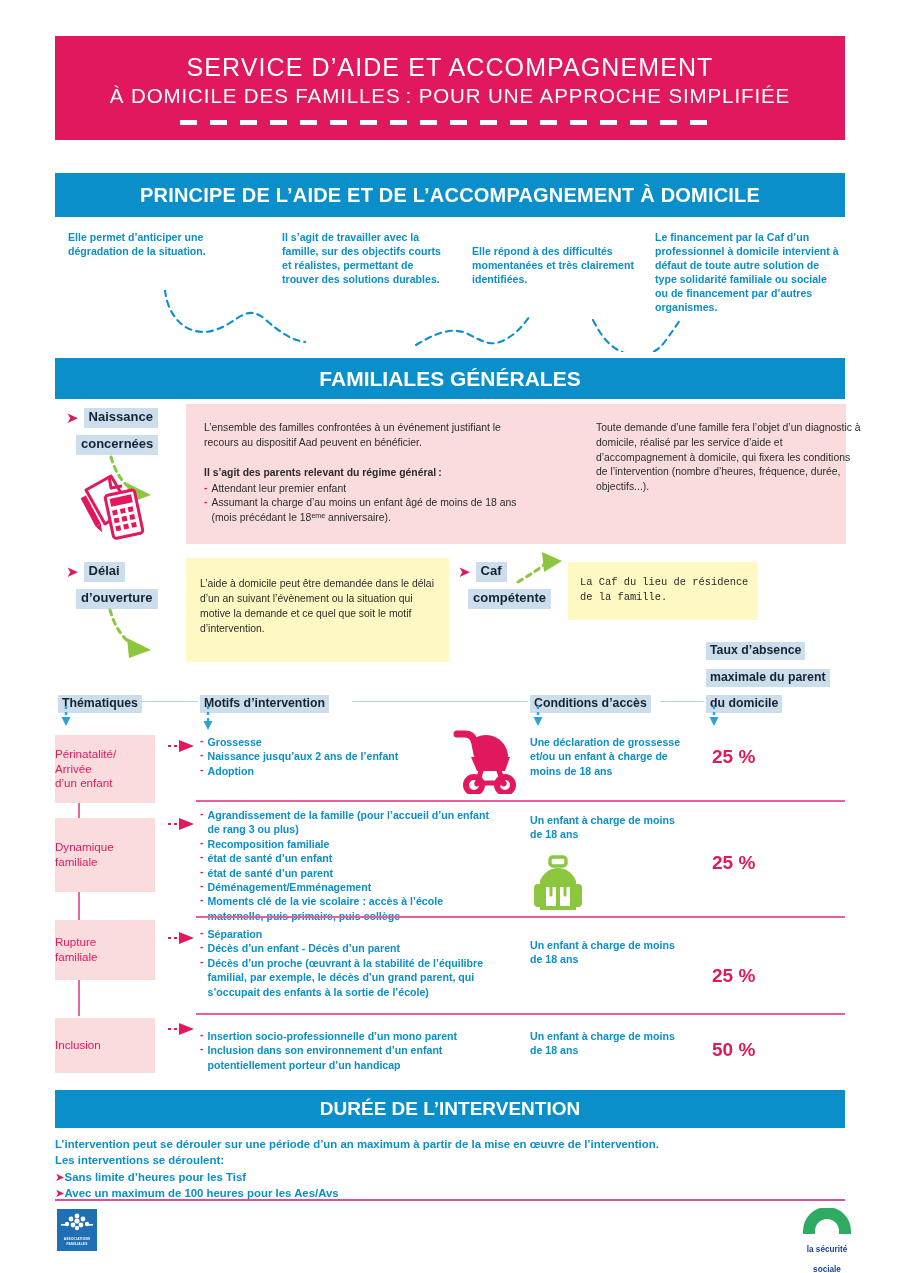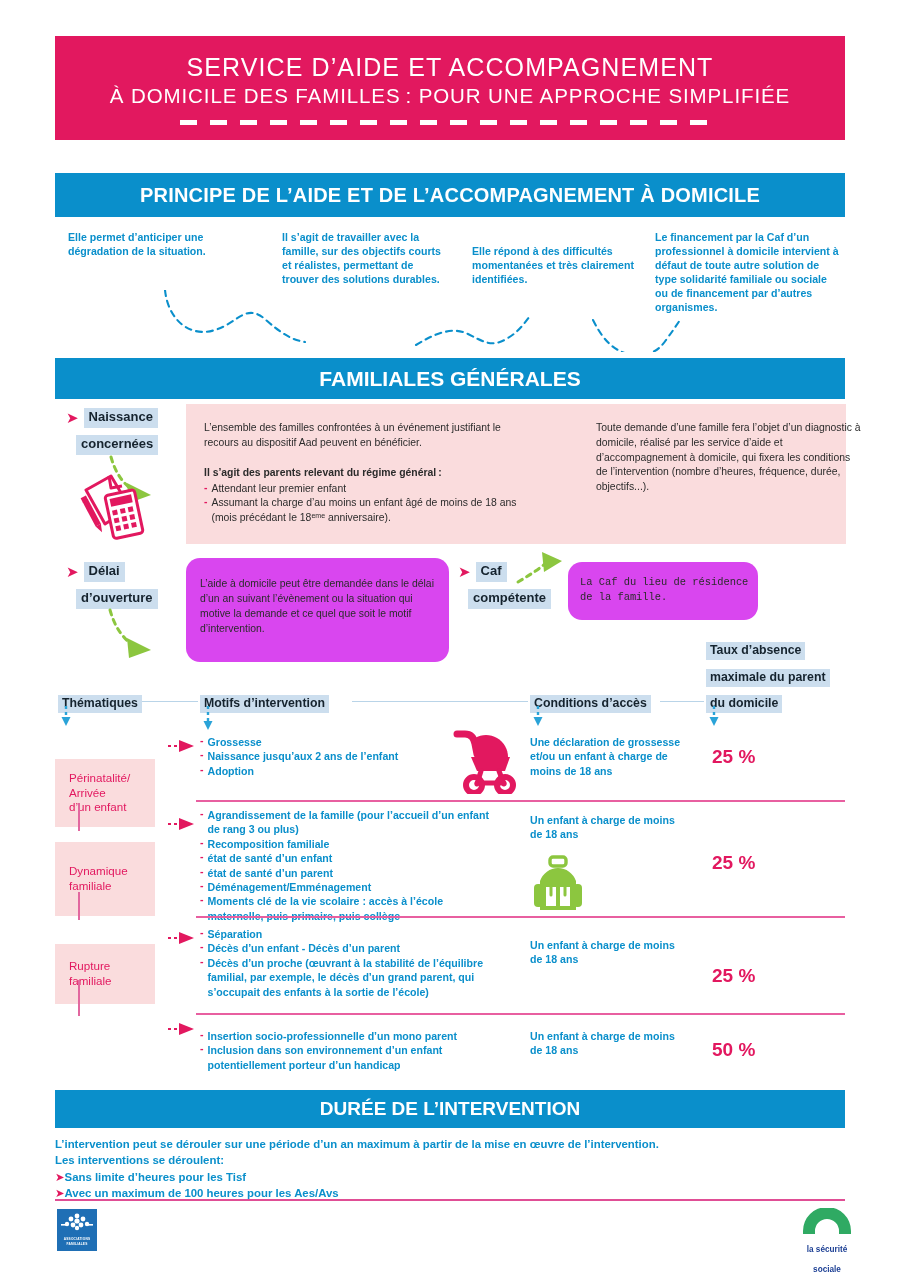--- a/index.html
+++ b/index.html
@@ -51,30 +51,30 @@
     background:#ccdeee;color:#15232e;font-weight:bold;font-size:13px;
     padding:2px 5px 3px 5px;display:inline-block;line-height:1.15;
   }
   .arrowglyph{color:#e2185f;font-size:15px;font-weight:bold;line-height:1;}
 
   .condtext{font-size:10.4px;line-height:1.42;color:#2b2b2b;}
   .li{display:flex;gap:4px;}
   .li .bul{color:#e2185f;font-weight:bold;line-height:1.1;}
 
   
-  .bluebox{background:#d946ef;border-radius:14px;}
+  .bluebox{background:#fef9c3;}
 
   
   .colhead{
     background:#ccdeee;color:#15232e;font-weight:bold;font-size:12.3px;
     padding:1px 4px 2px 4px;display:inline-block;white-space:nowrap;line-height:1.2;
   }
   .them-cell{
     background:#fadcdd;color:#e2185f;font-weight:normal;font-size:11.6px;line-height:1.28;
-    display:flex;align-items:center;padding-left:14px;box-sizing:border-box;margin-top:24px;
+    display:flex;align-items:center;box-sizing:border-box;
   }
   .motifs{font-size:10.6px;line-height:1.36;color:#0a8fcb;font-weight:bold;}
   .motifs .bul{color:#e2185f;font-weight:bold;}
   .cond{font-size:10.6px;line-height:1.36;color:#0a8fcb;font-weight:bold;}
   .rate{font-size:19px;font-weight:bold;color:#e2185f;}
   .rowline{background:#e85fa0;height:1.6px;}
   .vstem{background:#e2679f;width:2.2px;}
 
   
   .durtext{left:55px;top:1136px;width:790px;font-size:11.4px;line-height:1.43;color:#0a8fcb;font-weight:bold;}
@@ -361,20 +361,23 @@
     <div class="li">
         <span class="bul">-</span>
         <span>Décès d’un proche (œuvrant à la stabilité de l’équilibre familial, par exemple, le décès d’un grand parent, qui s’occupait des enfants à la sortie de l’école)</span>
       </div>
   </div>
   <div class="abs cond" style="left:530px;top:938px;width:160px;">Un enfant à charge de moins de 18 ans</div>
   <div class="abs rate" style="left:712px;top:965px;">25 %</div>
   <div class="abs rowline" style="left:196px;top:1013px;width:649px;"></div>
   <div class="abs vstem" style="left:78px;top:980px;height:36px;"></div>
 
+  <div class="abs them-cell" style="left:55px;top:1018px;width:100px;height:55px;">
+    <span style="white-space:pre-line;">Inclusion</span>
+  </div>
   <svg class="abs" style="left:168px;top:1022px;" width="32" height="14">
     <path d="M0,7 L12,7" stroke="#e2185f" stroke-width="2.2" stroke-dasharray="3,3"></path>
     <polygon points="11,1 26,7 11,13" fill="#e2185f"></polygon>
   </svg>
   <div class="abs motifs" style="left:200px;top:1029px;width:300px;">
     <div class="li">
         <span class="bul">-</span>
         <span>Insertion socio-professionnelle d’un mono parent</span>
       </div>
     <div class="li">

